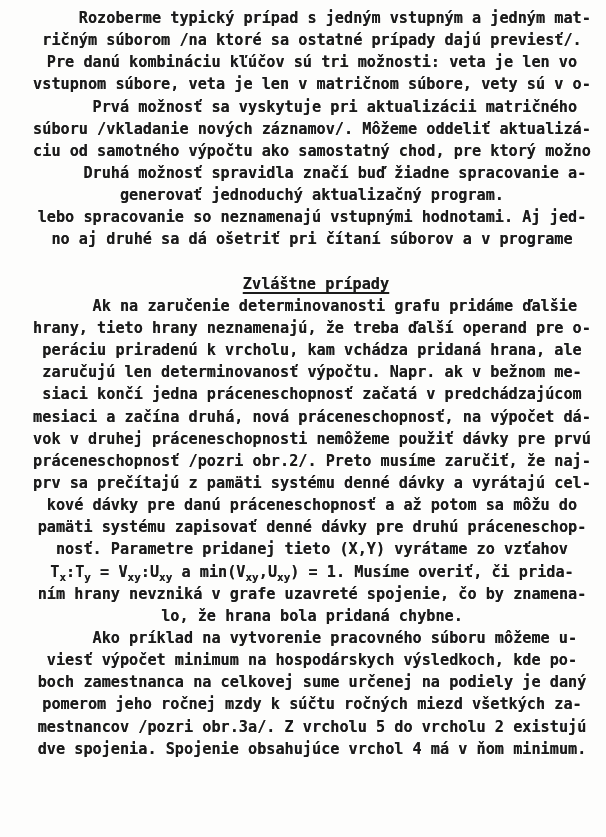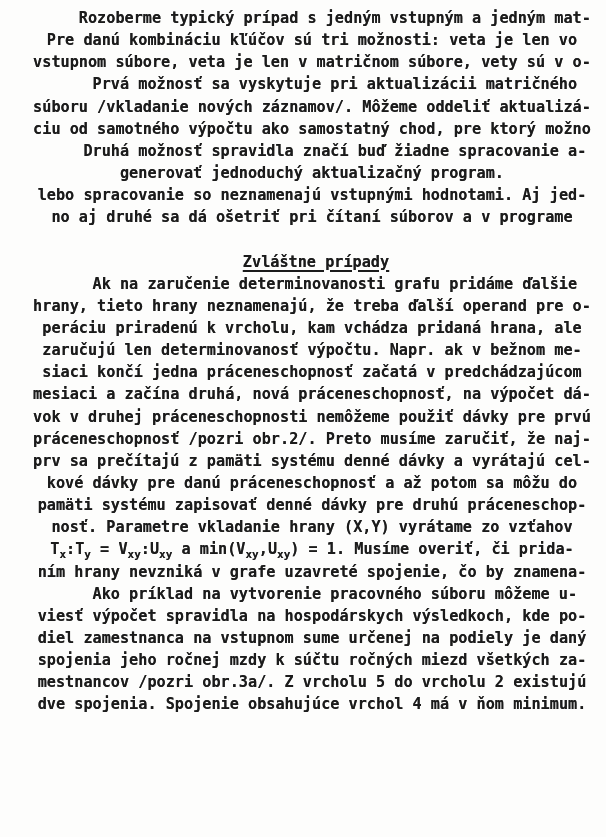--- a/index.html
+++ b/index.html
@@ -40,20 +40,21 @@
     line-height: 0;
     vertical-align: -4px;
   }
 </style>
 </head>
 <body>
 
 <div class="page">
   <div id="doc-body">
       <div class="line">     Rozoberme typický prípad s jedným vstupným a jedným mat-</div>
+      <div class="line">ričným súborom /na ktoré sa ostatné prípady dajú previesť/.</div>
       <div class="line">Pre danú kombináciu kľúčov sú tri možnosti: veta je len vo</div>
       <div class="line">vstupnom súbore, veta je len v matričnom súbore, vety sú v o-</div>
       <div class="line">     Prvá možnosť sa vyskytuje pri aktualizácii matričného</div>
       <div class="line">súboru /vkladanie nových záznamov/. Môžeme oddeliť aktualizá-</div>
       <div class="line">ciu od samotného výpočtu ako samostatný chod, pre ktorý možno</div>
       <div class="line">     Druhá možnosť spravidla značí buď žiadne spracovanie a-</div>
       <div class="line">generovať jednoduchý aktualizačný program.</div>
       <div class="line">lebo spracovanie so neznamenajú vstupnými hodnotami. Aj jed-</div>
       <div class="line">no aj druhé sa dá ošetriť pri čítaní súborov a v programe</div>
       <div class="line">&nbsp;</div>
@@ -62,23 +63,24 @@
       <div class="line">hrany, tieto hrany neznamenajú, že treba ďalší operand pre o-</div>
       <div class="line">peráciu priradenú k vrcholu, kam vchádza pridaná hrana, ale</div>
       <div class="line">zaručujú len determinovanosť výpočtu. Napr. ak v bežnom me-</div>
       <div class="line">siaci končí jedna práceneschopnosť začatá v predchádzajúcom</div>
       <div class="line">mesiaci a začína druhá, nová práceneschopnosť, na výpočet dá-</div>
       <div class="line">vok v druhej práceneschopnosti nemôžeme použiť dávky pre prvú</div>
       <div class="line">práceneschopnosť /pozri obr.2/. Preto musíme zaručiť, že naj-</div>
       <div class="line">prv sa prečítajú z pamäti systému denné dávky a vyrátajú cel-</div>
       <div class="line">kové dávky pre danú práceneschopnosť a až potom sa môžu do</div>
       <div class="line">pamäti systému zapisovať denné dávky pre druhú práceneschop-</div>
-      <div class="line">nosť. Parametre vkladanie hrany (X,Y) vyrátame zo vzťahov</div>
+      <div class="line">nosť. Parametre pridanej tieto (X,Y) vyrátame zo vzťahov</div>
       <div class="line"><span>T</span><sub>x</sub><span>:T</span><sub>y</sub><span> = V</span><sub>xy</sub><span>:U</span><sub>xy</sub><span> a min(V</span><sub>xy</sub><span>,U</span><sub>xy</sub><span>) = 1. Musíme overiť, či prida-</span></div>
       <div class="line">ním hrany nevzniká v grafe uzavreté spojenie, čo by znamena-</div>
+      <div class="line">lo, že hrana bola pridaná chybne.</div>
       <div class="line">     Ako príklad na vytvorenie pracovného súboru môžeme u-</div>
-      <div class="line">viesť výpočet spravidla na hospodárskych výsledkoch, kde po-</div>
-      <div class="line">diel zamestnanca na vstupnom sume určenej na podiely je daný</div>
-      <div class="line">spojenia jeho ročnej mzdy k súčtu ročných miezd všetkých za-</div>
+      <div class="line">viesť výpočet minimum na hospodárskych výsledkoch, kde po-</div>
+      <div class="line">boch zamestnanca na celkovej sume určenej na podiely je daný</div>
+      <div class="line">pomerom jeho ročnej mzdy k súčtu ročných miezd všetkých za-</div>
       <div class="line">mestnancov /pozri obr.3a/. Z vrcholu 5 do vrcholu 2 existujú</div>
       <div class="line">dve spojenia. Spojenie obsahujúce vrchol 4 má v ňom minimum.</div>
     </div>
 </div>
 
 </body></html>

